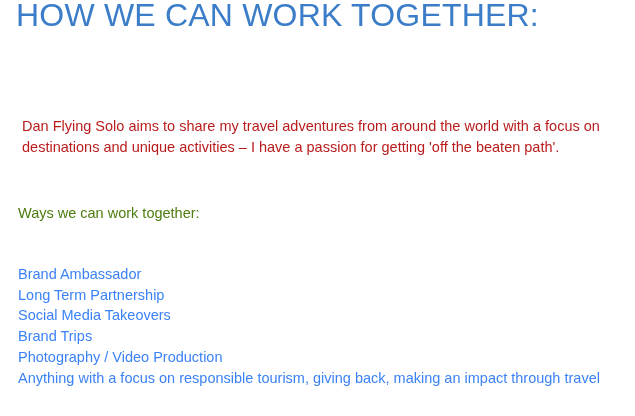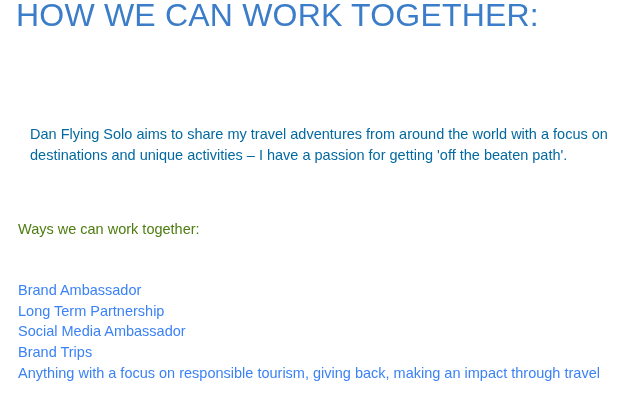--- a/index.html
+++ b/index.html
@@ -39,25 +39,25 @@
   }
 
   .content {
     position: absolute;
     left: 18px;
     top: 112px;
     width: 600px;
   }
 
   .intro-paragraph {
-    margin: 12px;
+    margin: 4px;
     font-size: 14.5px;
     font-weight: 400;
     line-height: 21px;
-    color: #0369a1;
+    color: #b91c1c;
     width: 590px;
   }
 
   .spacer-a { height: 41px; }
   .spacer-b { height: 40px; }
 
   .lead-line {
     margin: 0;
     font-size: 14.5px;
     font-weight: 400;
@@ -92,19 +92,20 @@
 
     <div class="spacer-a"></div>
 
     <p class="lead-line">Ways we can work together:</p>
 
     <div class="spacer-b"></div>
 
     <ul class="services-list">
       <li>Brand Ambassador</li>
       <li>Long Term Partnership</li>
-      <li>Social Media Ambassador</li>
+      <li>Social Media Takeovers</li>
       <li>Brand Trips</li>
+      <li>Photography / Video Production</li>
       <li>Anything with a focus on responsible tourism, giving back, making an impact through travel</li>
     </ul>
 
   </div>
 </div>
 
 </body></html>

